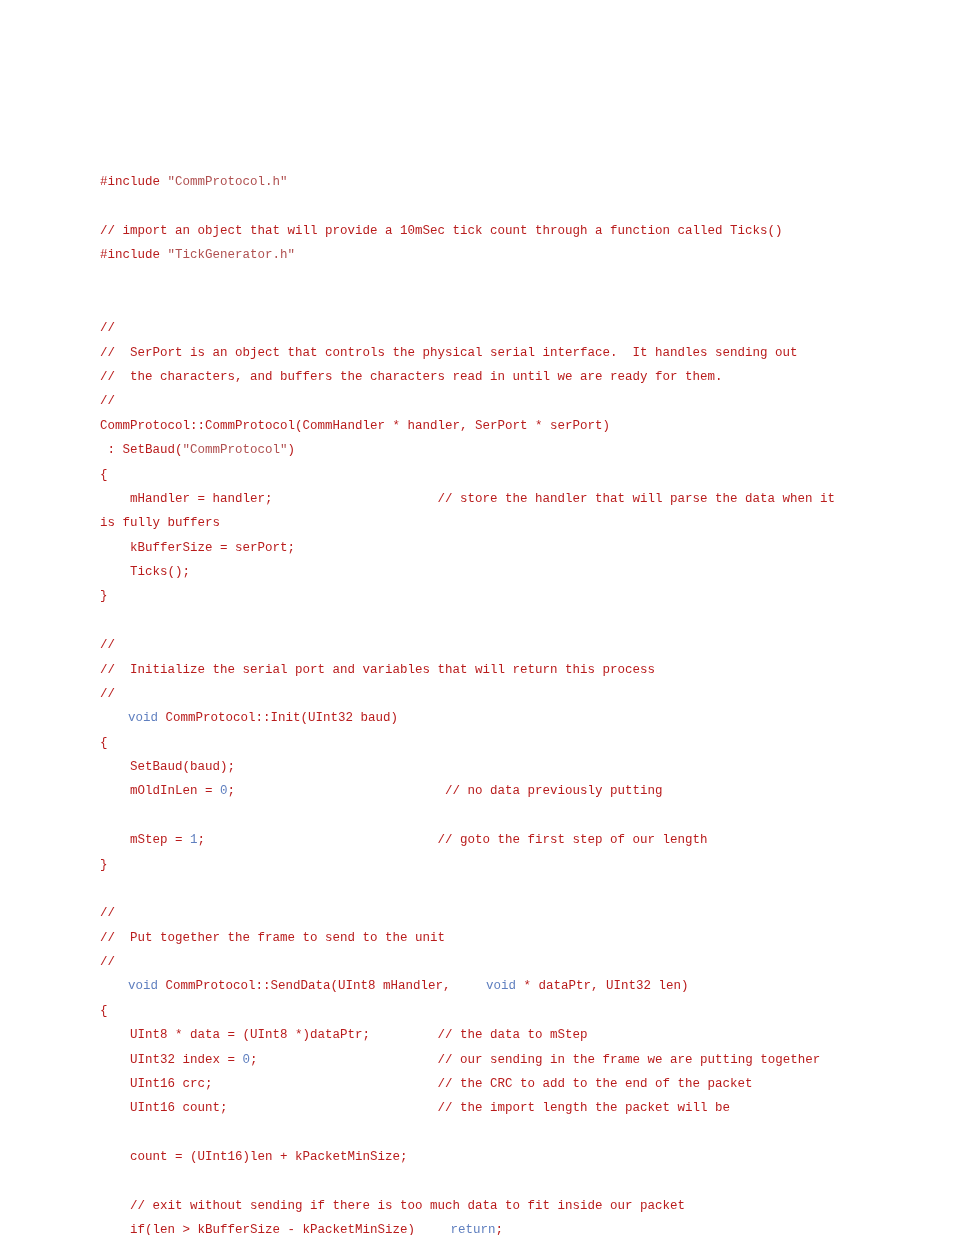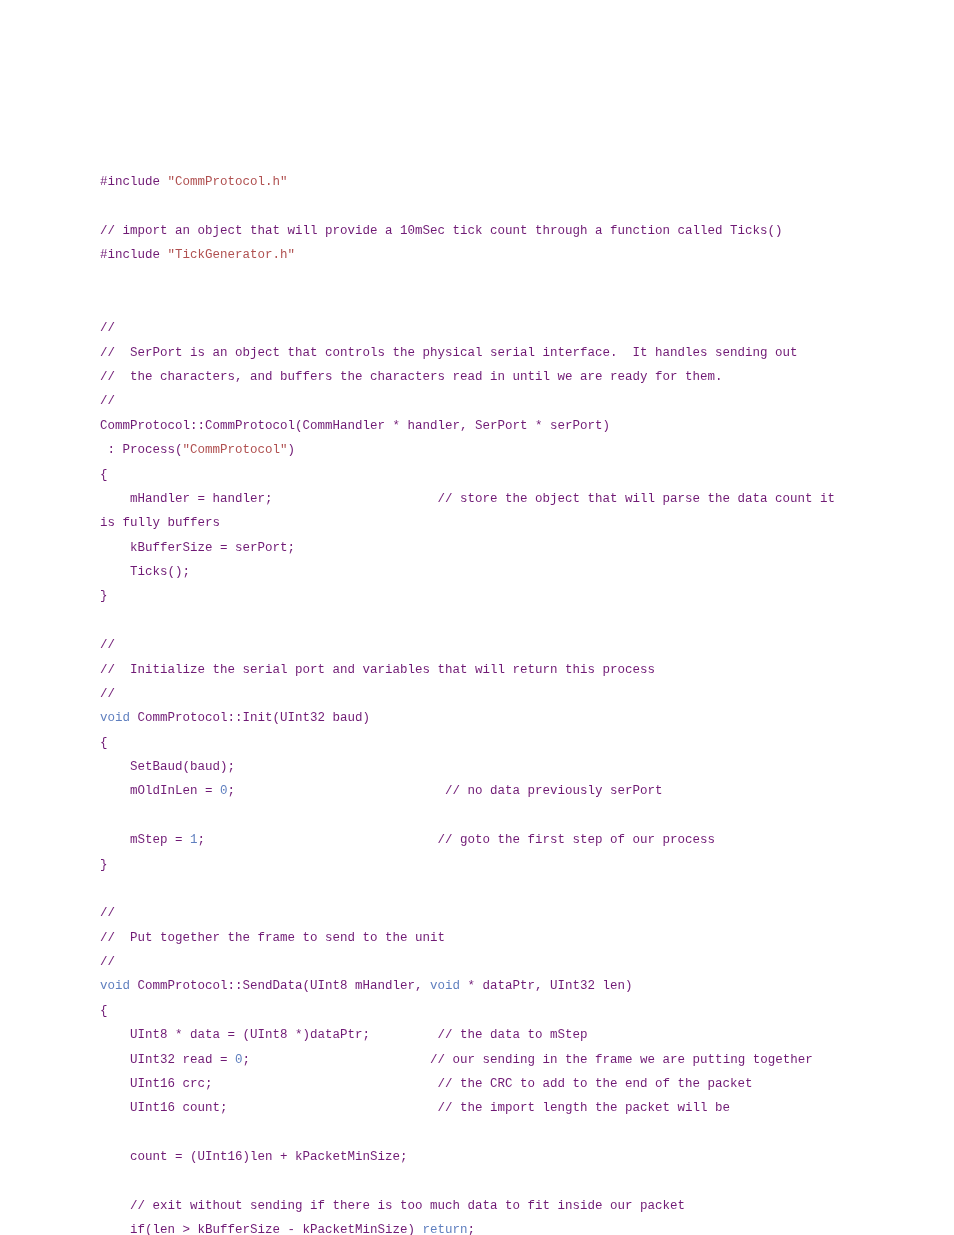--- a/index.html
+++ b/index.html
@@ -16,66 +16,66 @@
     width: 954px;
     box-sizing: border-box;
   }
   pre {
     margin: 0;
     white-space: pre;
     font-family: inherit;
     font-size: inherit;
     line-height: inherit;
   }
-  .c-default { color: #701a75; margin-top: 33px; }   
+  .c-default { color: #b91c1c; margin-top: 33px; }   
   .c-string  { color: #b05050; }   
-  .c-keyword { color: #5f7fbf; }   
+  .c-keyword { color: #5f7fbf; margin-left: 28px; }   
   .c-number  { color: #5f7fbf; }   
 </style>
 </head>
 <body>
 
 <div class="page">
 <pre><span class="c-default">#include </span><span class="c-string">"CommProtocol.h"</span>
 <span class="c-default"> </span>
 <span class="c-default">// import an object that will provide a 10mSec tick count through a function called Ticks()</span>
 <span class="c-default">#include </span><span class="c-string">"TickGenerator.h"</span>
 <span class="c-default"> </span>
 <span class="c-default"> </span>
 <span class="c-default">//</span>
 <span class="c-default">//  SerPort is an object that controls the physical serial interface.  It handles sending out</span>
 <span class="c-default">//  the characters, and buffers the characters read in until we are ready for them.</span>
 <span class="c-default">//</span>
 <span class="c-default">CommProtocol::CommProtocol(CommHandler * handler, SerPort * serPort)</span>
-<span class="c-default"> : Process(</span><span class="c-string">"CommProtocol"</span><span class="c-default">)</span>
+<span class="c-default"> : SetBaud(</span><span class="c-string">"CommProtocol"</span><span class="c-default">)</span>
 <span class="c-default">{</span>
-<span class="c-default">    mHandler = handler;                      // store the object that will parse the data count it </span>
+<span class="c-default">    mHandler = handler;                      // store the handler that will parse the data when it </span>
 <span class="c-default">is fully buffers</span>
 <span class="c-default">    kBufferSize = serPort;</span>
 <span class="c-default">    Ticks();</span>
 <span class="c-default">}</span>
 <span class="c-default"> </span>
 <span class="c-default">//</span>
 <span class="c-default">//  Initialize the serial port and variables that will return this process</span>
 <span class="c-default">//</span>
 <span class="c-keyword">void</span><span class="c-default"> CommProtocol::Init(UInt32 baud)</span>
 <span class="c-default">{</span>
 <span class="c-default">    SetBaud(baud);</span>
-<span class="c-default">    mOldInLen = </span><span class="c-number">0</span><span class="c-default">;                            // no data previously serPort</span>
+<span class="c-default">    mOldInLen = </span><span class="c-number">0</span><span class="c-default">;                            // no data previously putting</span>
 <span class="c-default"> </span>
-<span class="c-default">    mStep = </span><span class="c-number">1</span><span class="c-default">;                               // goto the first step of our process</span>
+<span class="c-default">    mStep = </span><span class="c-number">1</span><span class="c-default">;                               // goto the first step of our length</span>
 <span class="c-default">}</span>
 <span class="c-default"> </span>
 <span class="c-default">//</span>
 <span class="c-default">//  Put together the frame to send to the unit</span>
 <span class="c-default">//</span>
 <span class="c-keyword">void</span><span class="c-default"> CommProtocol::SendData(UInt8 mHandler, </span><span class="c-keyword">void</span><span class="c-default"> * dataPtr, UInt32 len)</span>
 <span class="c-default">{</span>
 <span class="c-default">    UInt8 * data = (UInt8 *)dataPtr;         // the data to mStep</span>
-<span class="c-default">    UInt32 read = </span><span class="c-number">0</span><span class="c-default">;                        // our sending in the frame we are putting together</span>
+<span class="c-default">    UInt32 index = </span><span class="c-number">0</span><span class="c-default">;                        // our sending in the frame we are putting together</span>
 <span class="c-default">    UInt16 crc;                              // the CRC to add to the end of the packet</span>
 <span class="c-default">    UInt16 count;                            // the import length the packet will be</span>
 <span class="c-default"> </span>
 <span class="c-default">    count = (UInt16)len + kPacketMinSize;</span>
 <span class="c-default"> </span>
 <span class="c-default">    // exit without sending if there is too much data to fit inside our packet</span>
 <span class="c-default">    if(len &gt; kBufferSize - kPacketMinSize) </span><span class="c-keyword">return</span><span class="c-default">;</span></pre>
 </div>
 
 </body></html>

